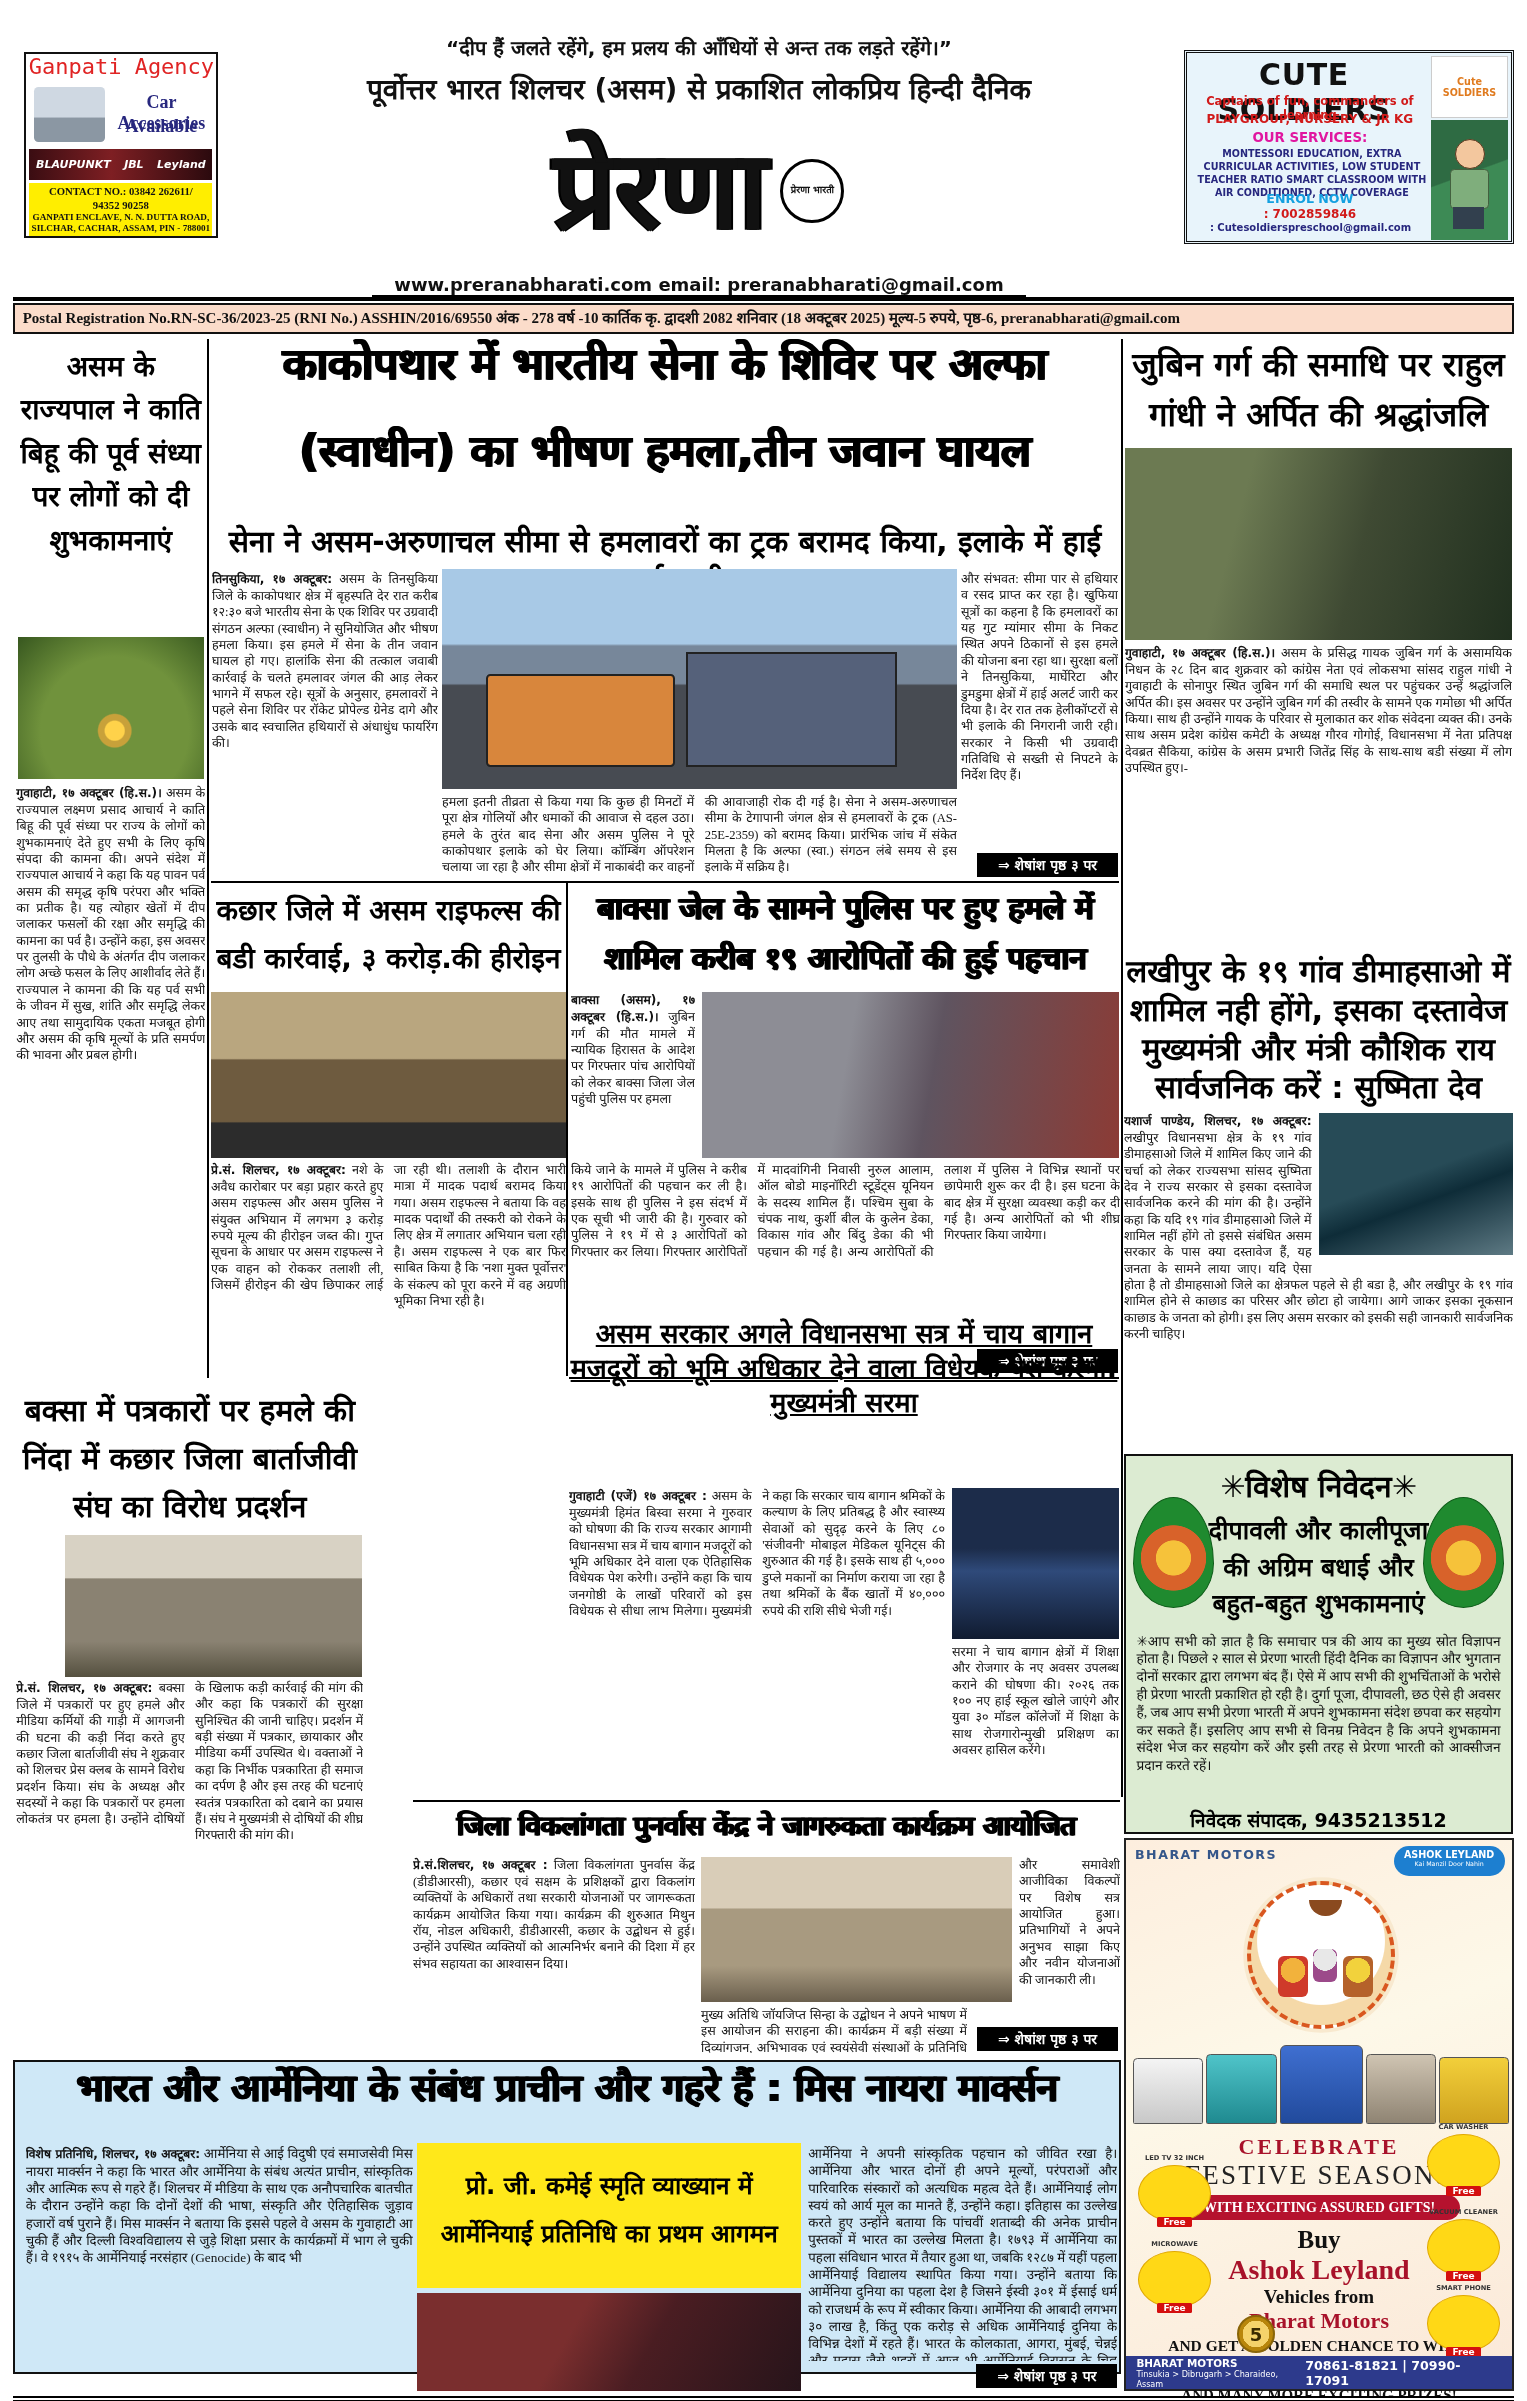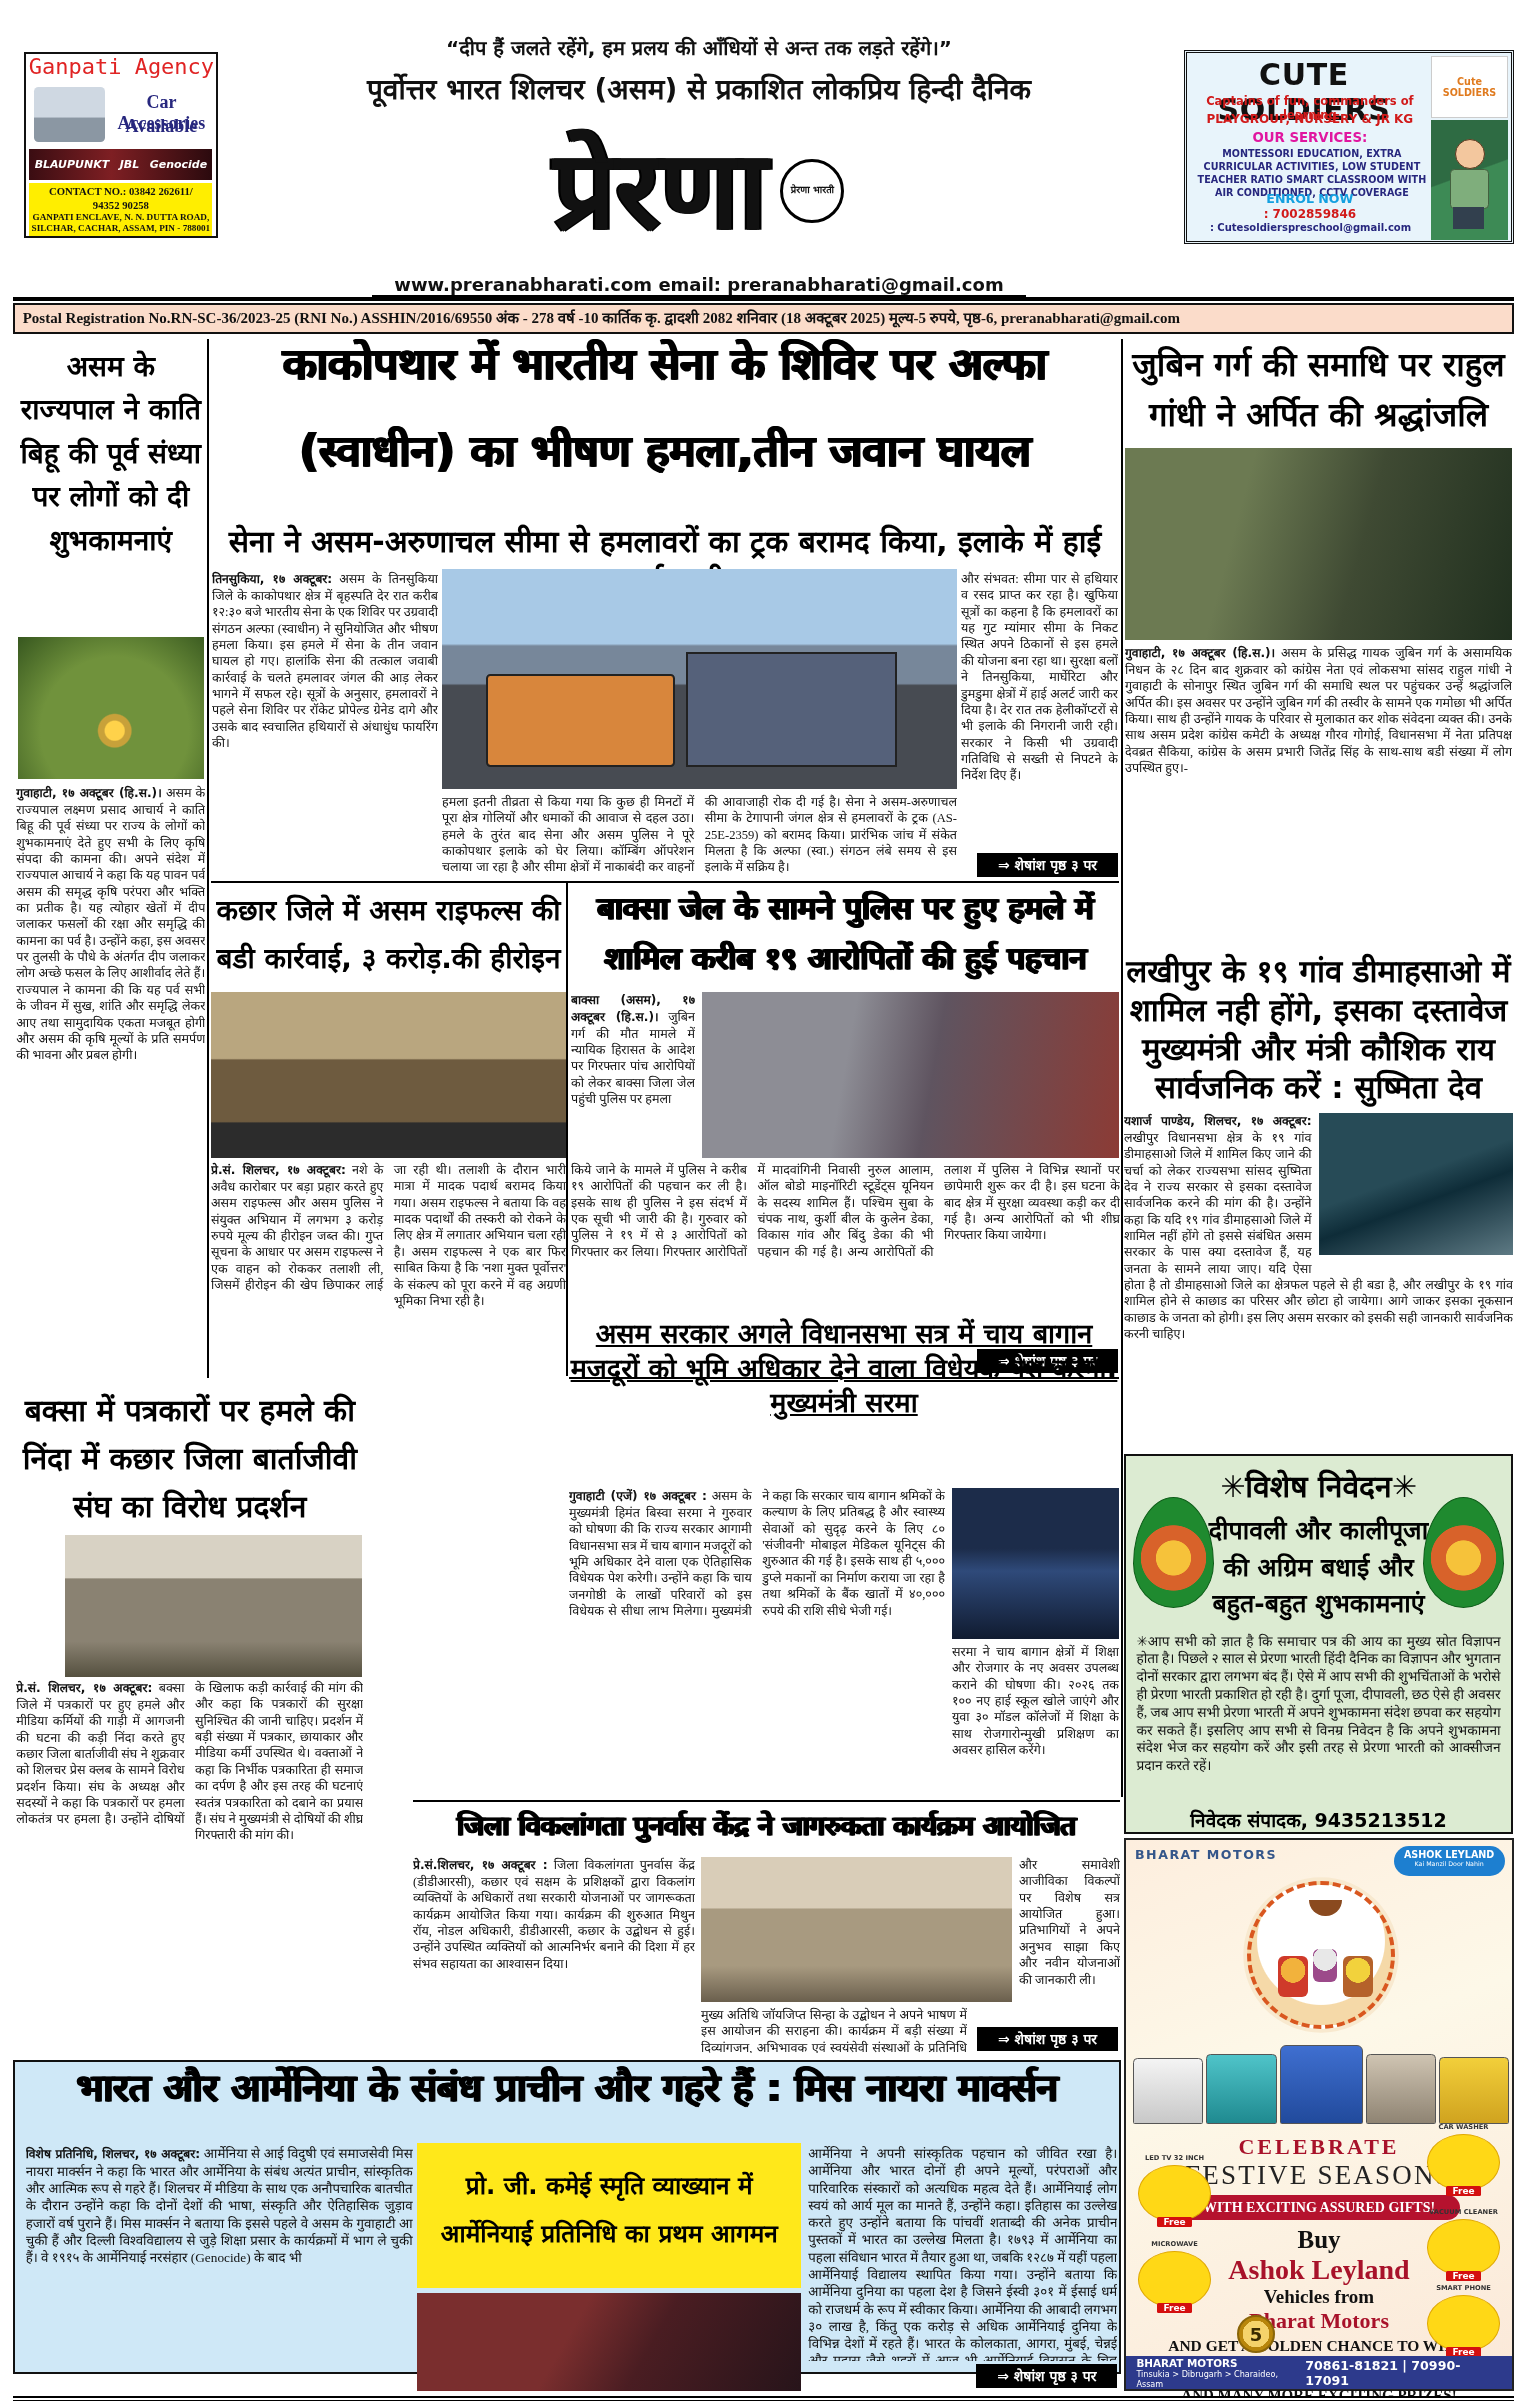--- a/index.html
+++ b/index.html
@@ -72,21 +72,21 @@
 <div id="page">
 
   <div class="abs adbox" style="left:24.4px;top:52px;width:194px;height:186px;">
     <div class="gan-title">Ganpati Agency</div>
     <div class="abs photo" style="left:7.4px;top:33px;width:71px;height:55px;background:linear-gradient(180deg,#cfd8e2 0 55%,#8b97a3 56% 100%);border-radius:4.4px;"></div>
     <div class="abs gan-acc" style="left:81px;top:38px;width:108px;">Car Accessories</div>
     <div class="abs gan-acc" style="left:81px;top:62px;width:108px;">Available</div>
     <div class="abs gan-brands" style="left:3px;top:95px;width:183px;height:31px;">
       <span>BLAUPUNKT</span>
       <span>JBL</span>
-      <span>Genocide</span>
+      <span>Leyland</span>
     </div>
     <div class="abs gan-contact" style="left:3px;top:129px;width:183px;height:53px;">
       <div>CONTACT NO.: 03842 262611/</div>
       <div>94352 90258</div>
       <div style="font-size:9.2px;">GANPATI ENCLAVE, N. N. DUTTA ROAD, SILCHAR, CACHAR, ASSAM, PIN - 788001</div>
     </div>
   </div>
 
   <div class="abs quote" style="left:222px;top:34px;width:954px;">“दीप हैं जलते रहेंगे, हम प्रलय की आँधियों से अन्त तक लड़ते रहेंगे।”</div>
   <div class="abs subtitle" style="left:222px;top:69px;width:954px;">पूर्वोत्तर भारत शिलचर (असम) से प्रकाशित लोकप्रिय हिन्दी दैनिक</div>

